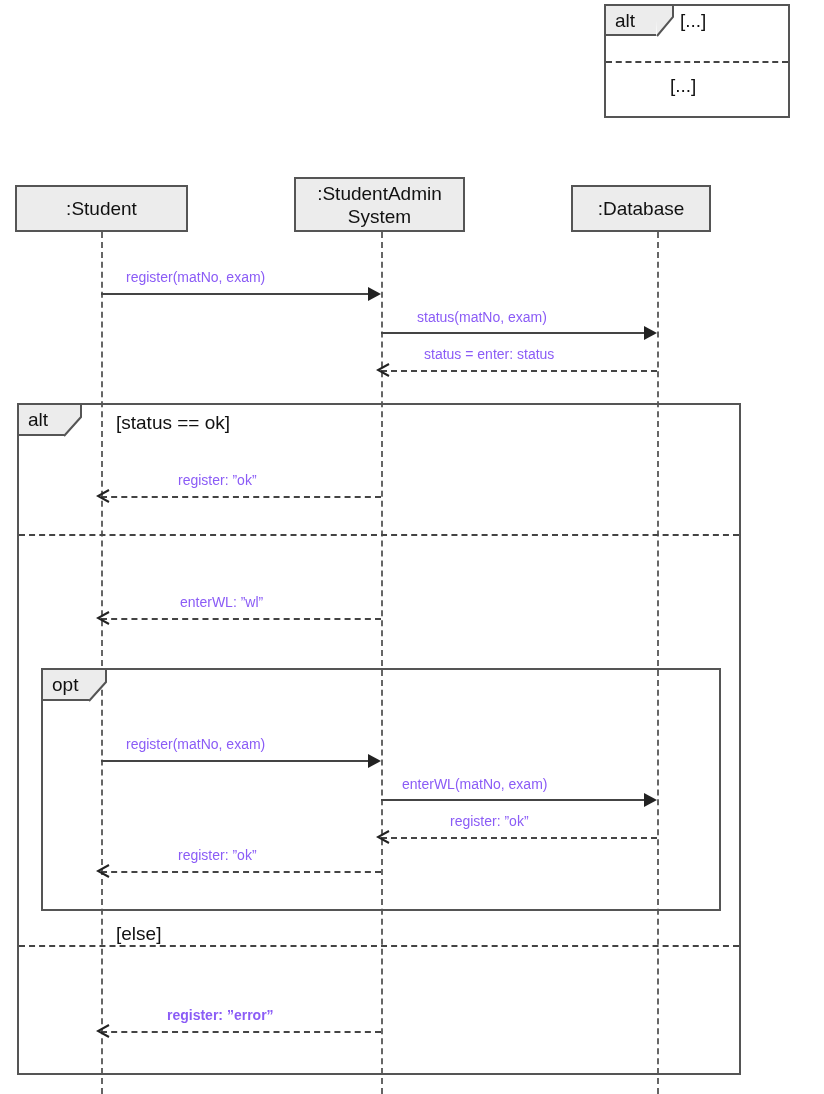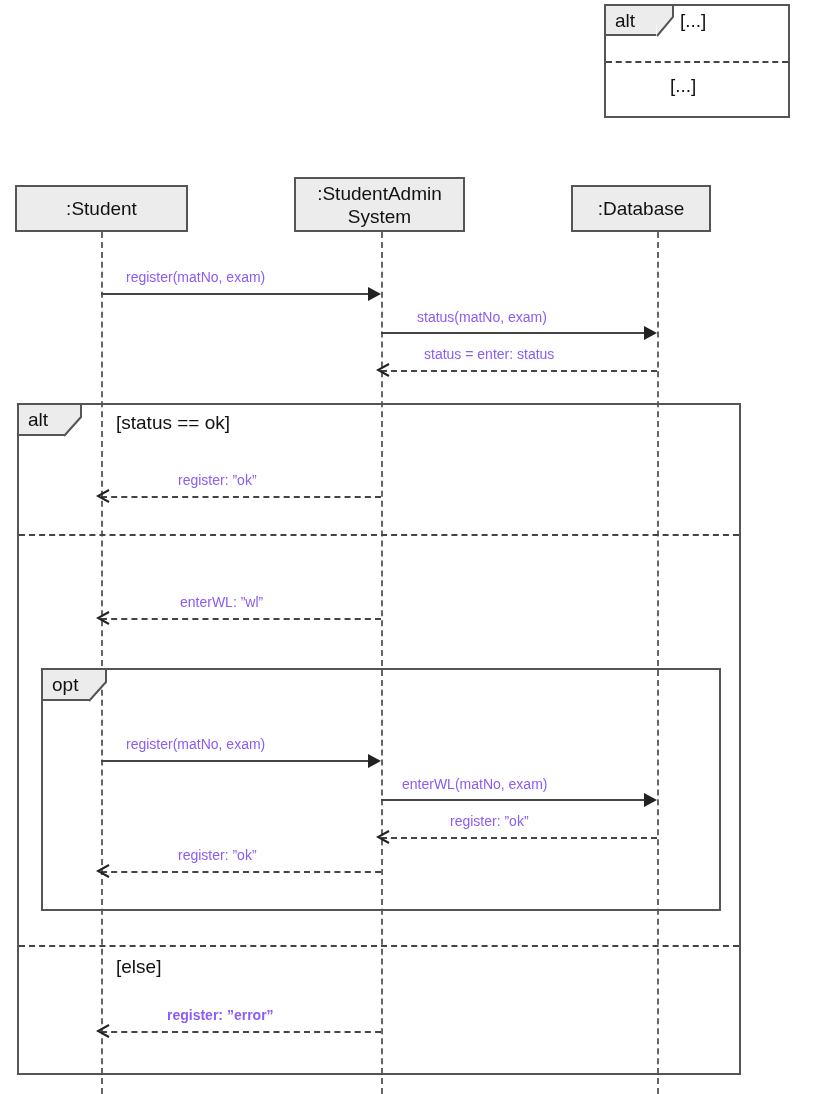--- a/index.html
+++ b/index.html
@@ -237,21 +237,21 @@
   <div class="msg-label" style="left:178px; top:846px;">register: ”ok”</div>
   <div class="msg-line dashed" style="left:101px; top:871px; width:280px;"></div>
   <div class="arrow-open" style="left:96px; top:864px;">
     <svg viewBox="0 0 14 14" width="14" height="14">
       <path d="M13,1 L2,7 L13,13" fill="none" stroke="#222222" stroke-width="2"></path>
     </svg>
   </div>
 
   <div class="fragment-sep" style="left:19px; top:945px; width:720px;"></div>
 
-  <div class="guard" style="left:116px; top:957px;">[else]</div>
+  <div class="guard" style="left:116px; top:924px;">[else]</div>
 
   <div class="msg-label" style="left:167px; top:1006px;font-weight:bold;">register: ”error”</div>
   <div class="msg-line dashed" style="left:101px; top:1031px; width:280px;"></div>
   <div class="arrow-open" style="left:96px; top:1024px;">
     <svg viewBox="0 0 14 14" width="14" height="14">
       <path d="M13,1 L2,7 L13,13" fill="none" stroke="#222222" stroke-width="2"></path>
     </svg>
   </div>
 
 </div>

